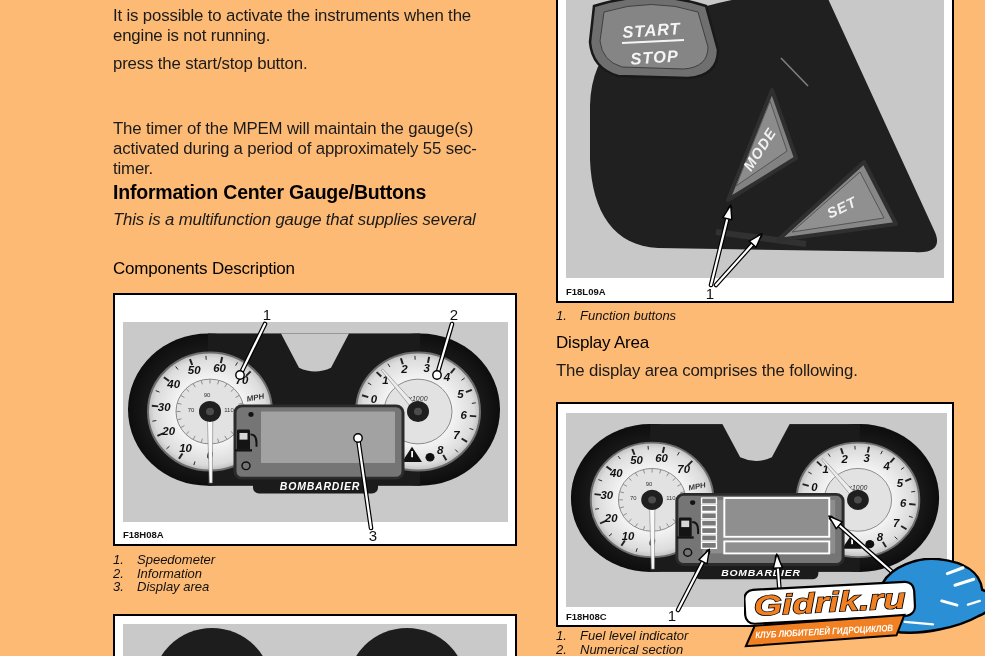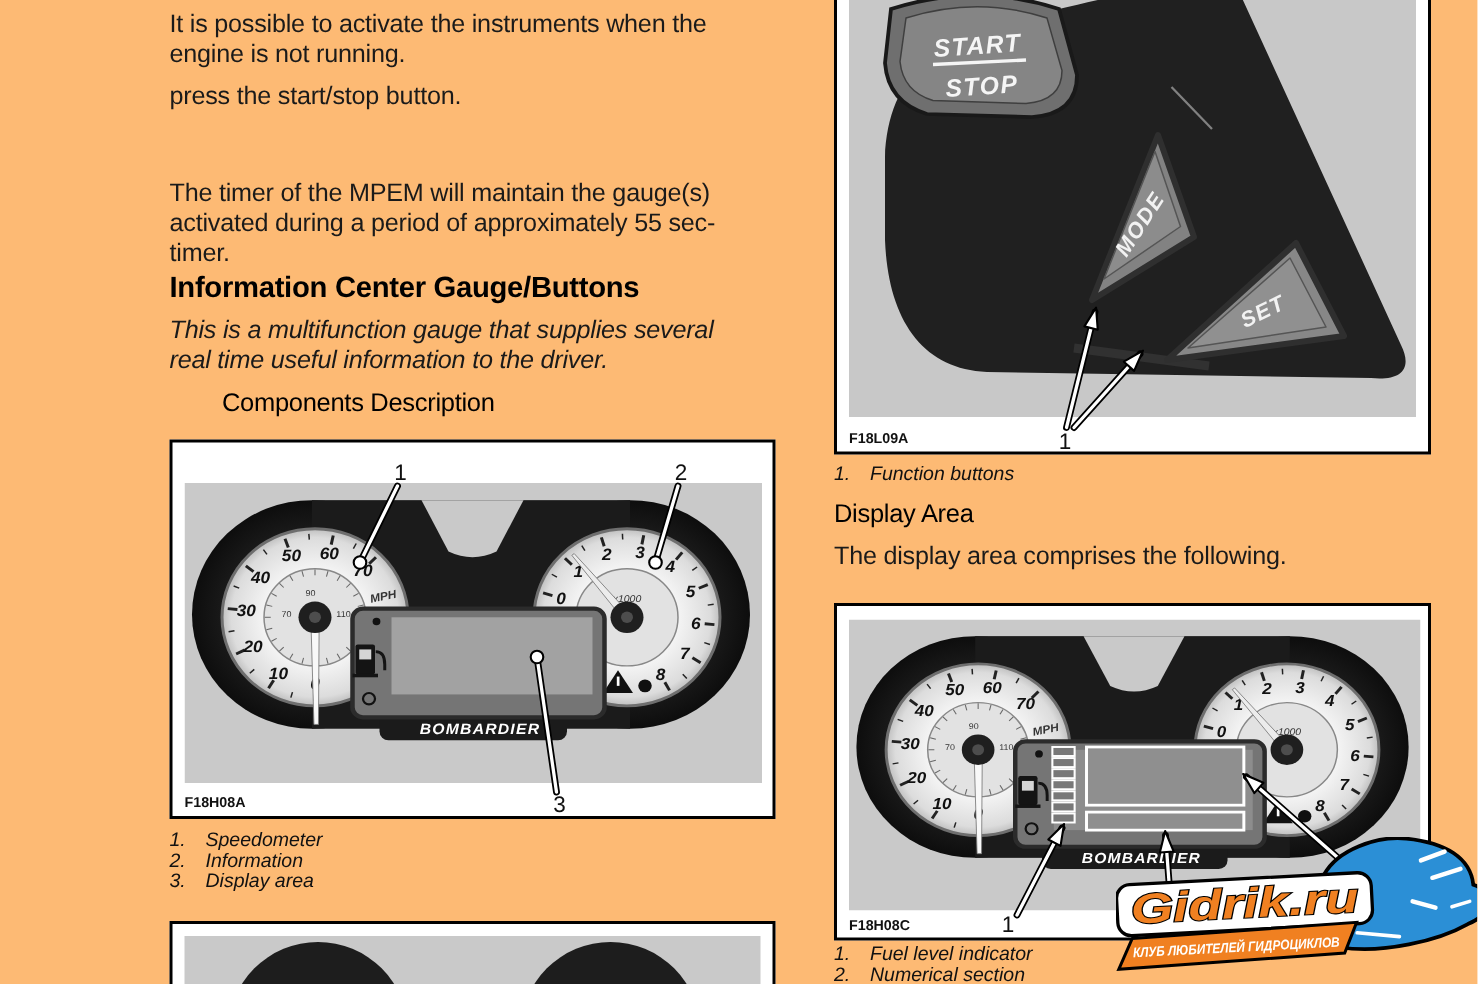--- a/index.html
+++ b/index.html
@@ -32,24 +32,23 @@
   <div class="para" style="left:113px;top:119px;">
       <div class="line">The timer of the MPEM will maintain the gauge(s)</div>
       <div class="line">activated during a period of approximately 55 sec-</div>
       <div class="line">timer.</div>
     </div>
 
   <div class="h1" style="left:113px;top:181px;">Information Center Gauge/Buttons</div>
 
   <div class="para" style="left:113px;top:210px;font-style:italic;">
       <div class="line">This is a multifunction gauge that supplies several</div>
-      <div class="line">real time useful information to the driver.</div>
-    </div>
-
-  <div class="h2" style="left:113px;top:259px;margin-left:35px;">Components Description</div>
+    </div>
+
+  <div class="h2" style="left:113px;top:259px;">Components Description</div>
 
   <div class="figure" style="left:113px;top:293px;width:400px;height:249px;">
     <svg id="svg-fig1" width="400" height="249">
         <svg x="8" y="27" width="385" height="200" viewBox="0 0 385 210" preserveAspectRatio="none">
           <defs>
             <radialGradient id="g1k">
               <stop offset="0%" stop-color="#454545"></stop>
               <stop offset="55%" stop-color="#232323"></stop>
               <stop offset="100%" stop-color="#0d0d0d"></stop>
             </radialGradient>

